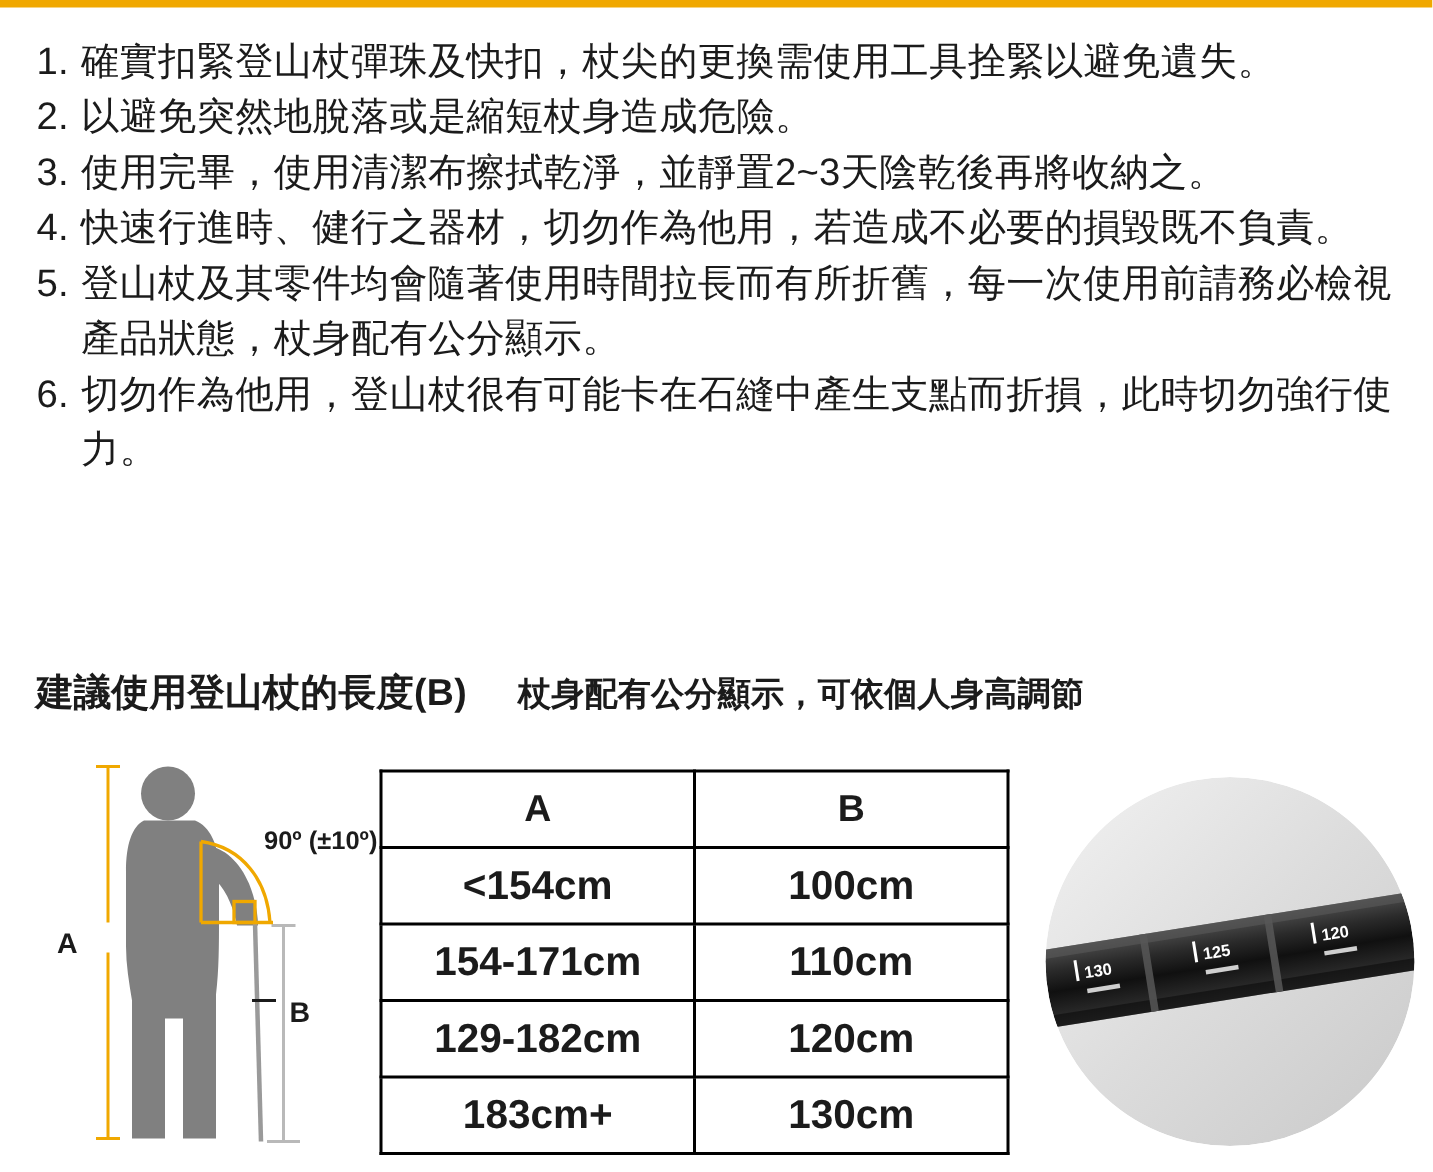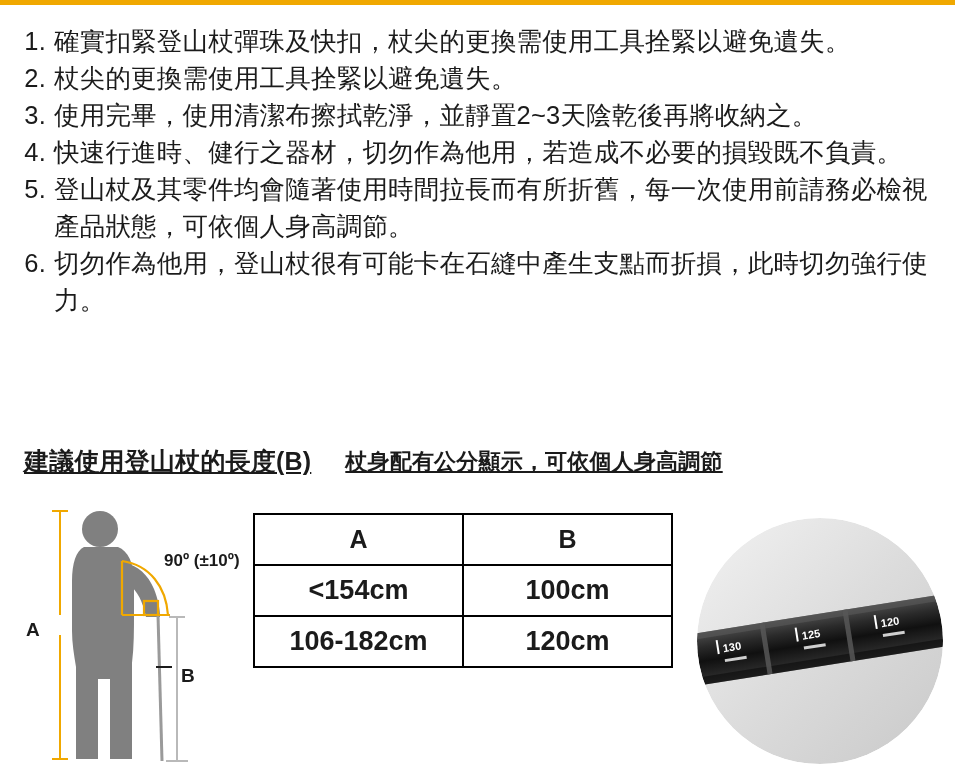--- a/index.html
+++ b/index.html
@@ -56,40 +56,39 @@
     flex: 1 1 auto;
   }
 
   
   .section-heads {
     position: absolute;
     top: 440px;
     left: 24px;
     width: 920px;
     display: flex;
-    align-items: center;
-    text-decoration: underline;
+    align-items: flex-end;
   }
   .head-main {
     font-size: 25px;
     font-weight: bold;
     letter-spacing: 0.2px;
   }
   .head-sub {
     font-size: 22px;
     font-weight: bold;
     margin-left: 34px;
     letter-spacing: 0.2px;
   }
 
   
   .figure {
     position: absolute;
     top: 498px;
-    left: 38px;
+    left: 50px;
     width: 210px;
     height: 268px;
     text-align: center;
   }
   .figure svg { display: block; }
   .angle-label {
     position: absolute;
     left: 126px;
     top: 48px;
     font-size: 17px;
@@ -157,33 +156,33 @@
 
 <div class="page">
 
   <div class="notes">
     <div class="note">
       <span class="note-num">1.</span>
       <span class="note-text">確實扣緊登山杖彈珠及快扣，杖尖的更換需使用工具拴緊以避免遺失。</span>
     </div>
     <div class="note">
       <span class="note-num">2.</span>
-      <span class="note-text">杖尖的更換需使用工具拴緊以避免遺失。</span>
+      <span class="note-text">以避免突然地脫落或是縮短杖身造成危險。</span>
     </div>
     <div class="note">
       <span class="note-num">3.</span>
       <span class="note-text">使用完畢，使用清潔布擦拭乾淨，並靜置2~3天陰乾後再將收納之。</span>
     </div>
     <div class="note">
       <span class="note-num">4.</span>
       <span class="note-text">快速行進時、健行之器材，切勿作為他用，若造成不必要的損毀既不負責。</span>
     </div>
     <div class="note">
       <span class="note-num">5.</span>
-      <span class="note-text">登山杖及其零件均會隨著使用時間拉長而有所折舊，每一次使用前請務必檢視產品狀態，可依個人身高調節。</span>
+      <span class="note-text">登山杖及其零件均會隨著使用時間拉長而有所折舊，每一次使用前請務必檢視產品狀態，杖身配有公分顯示。</span>
     </div>
     <div class="note">
       <span class="note-num">6.</span>
       <span class="note-text">切勿作為他用，登山杖很有可能卡在石縫中產生支點而折損，此時切勿強行使力。</span>
     </div>
   </div>
 
   <div class="section-heads">
     <div class="head-main">建議使用登山杖的長度(B)</div>
     <div class="head-sub">杖身配有公分顯示，可依個人身高調節</div>
@@ -261,22 +260,30 @@
           <th>A</th>
           <th>B</th>
         </tr>
       </thead>
       <tbody>
         <tr>
           <td>&lt;154cm</td>
           <td>100cm</td>
         </tr>
         <tr>
-          <td>106-182cm</td>
+          <td>154-171cm</td>
+          <td>110cm</td>
+        </tr>
+        <tr>
+          <td>129-182cm</td>
           <td>120cm</td>
+        </tr>
+        <tr>
+          <td>183cm+</td>
+          <td>130cm</td>
         </tr>
       </tbody>
     </table>
   </div>
 
   <div class="photo">
     <svg width="246" height="246" viewBox="0 0 246 246" xmlns="http://www.w3.org/2000/svg">
       <defs>
         <clipPath id="circ">
             <circle cx="123" cy="123" r="123"></circle>

